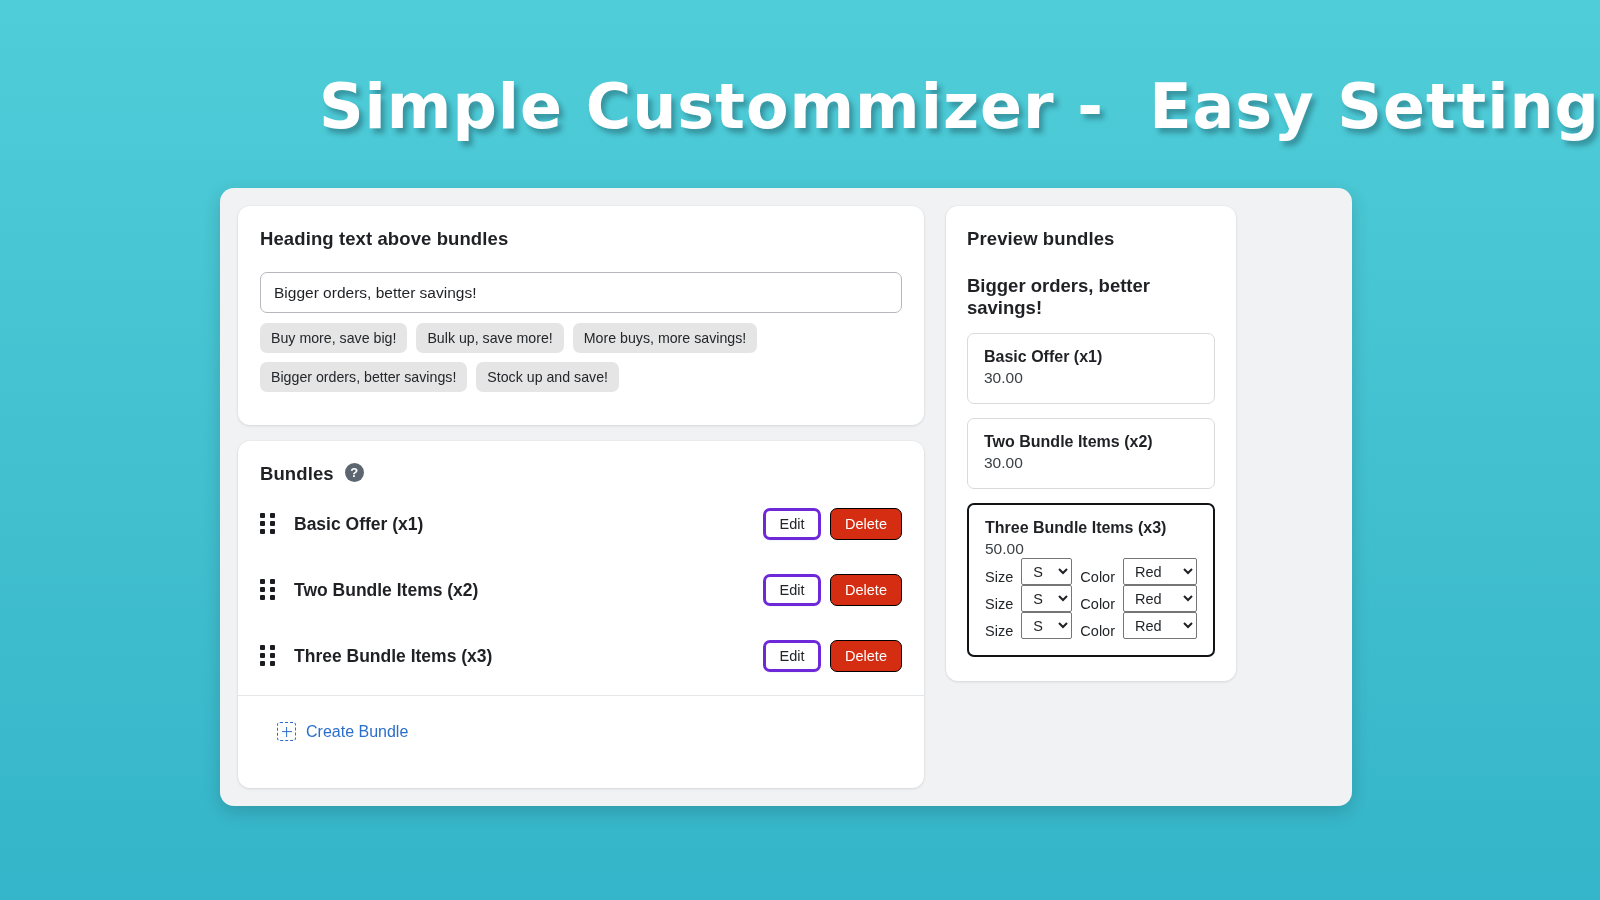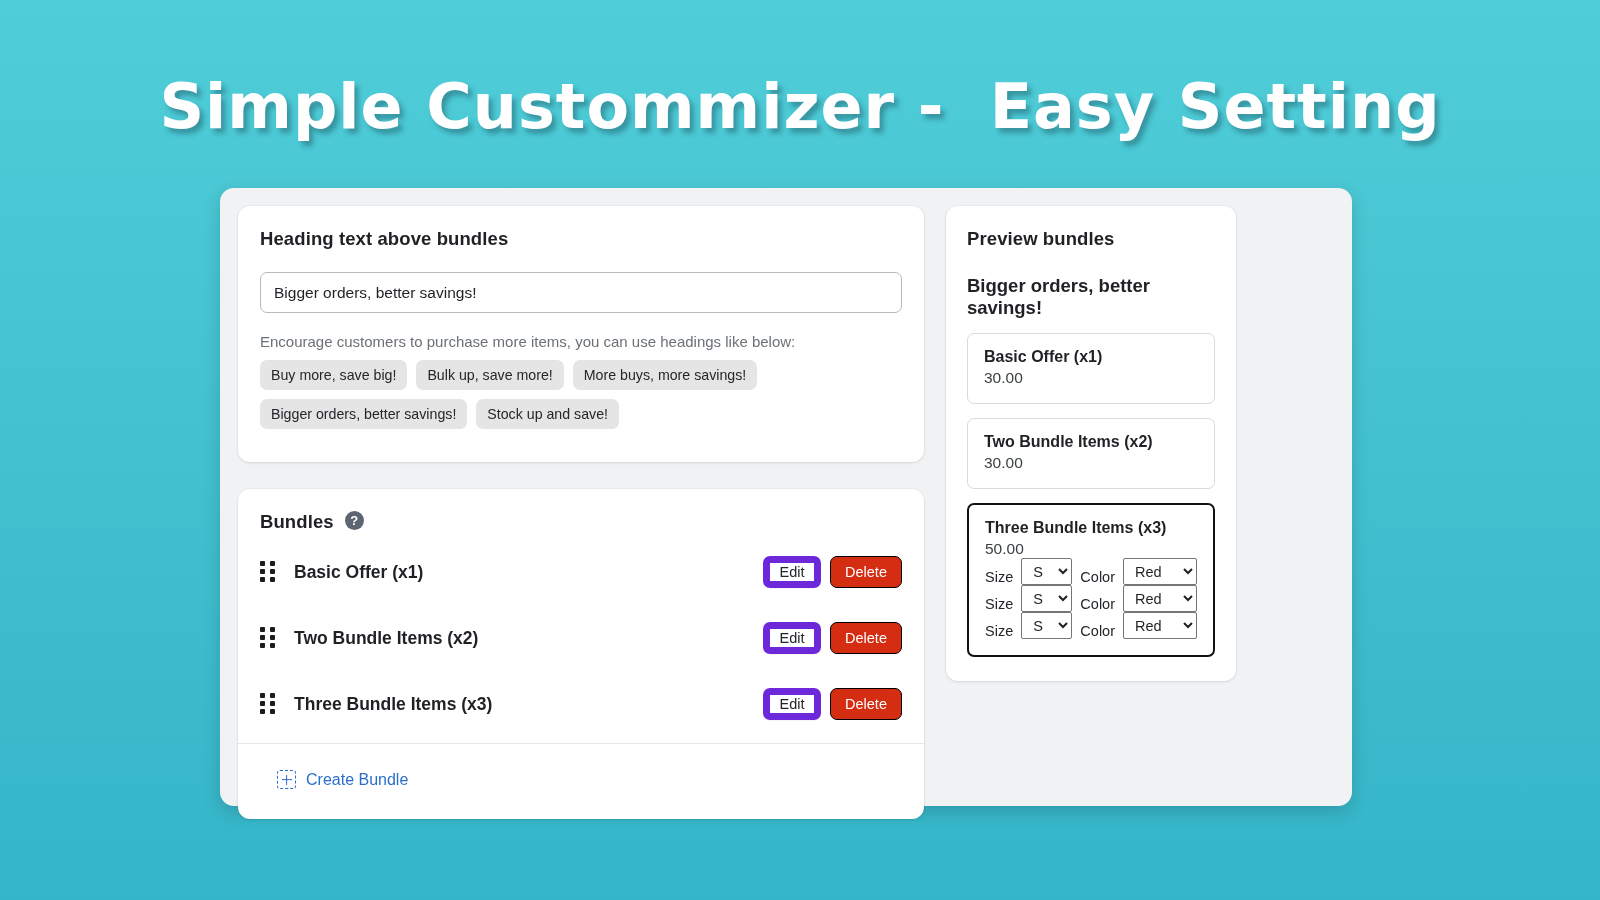--- a/index.html
+++ b/index.html
@@ -15,21 +15,21 @@
     background: linear-gradient(180deg, #4fcdd8 0%, #44c2d1 45%, #35b5c9 100%);
     position: relative;
   }
 
   
   .banner {
     position: absolute;
     top: 76px;
     left: 0;
     width: 100%;
-    text-align: center;
+    text-align: right;
   }
   .banner-title {
     display: inline-block;
     font-family: "DejaVu Sans", sans-serif;
     font-weight: bold;
     font-size: 62px;
     line-height: 1;
     letter-spacing: 1px;
     color: #ffffff;
     text-shadow: 4px 5px 5px rgba(20, 60, 70, 0.38);
@@ -44,21 +44,21 @@
     width: 1132px;
     height: 618px;
     background: #f1f2f4;
     border-radius: 14px;
     box-shadow: 0 6px 18px rgba(0,0,0,0.16);
     display: flex;
     padding: 18px;
     gap: 22px;
   }
 
-  .col-left  { width: 686px; display: flex; flex-direction: column; gap: 27px; }
+  .col-left  { width: 686px; display: flex; flex-direction: column; gap: 16px; }
   .col-right { width: 290px; }
 
   .card {
     background: #ffffff;
     border-radius: 12px;
     box-shadow: 0 1px 3px rgba(0,0,0,0.10), 0 0 0 1px rgba(0,0,0,0.02);
   }
 
   
   .heading-card { padding: 22px 22px 24px 22px; }
@@ -166,21 +166,21 @@
     font-size: 14.5px;
     border-radius: 7px;
     cursor: pointer;
     height: 32px;
     line-height: 1;
   }
   .btn-edit {
     width: 58px;
     background: #ffffff;
     color: #22262a;
-    border: 7px solid #6d28d9;
+    border: 3px solid #6d28d9;
     box-shadow: 0 1px 0 rgba(0,0,0,0.04);
     margin-right: 9px;
   }
   .btn-delete {
     width: 72px;
     background: #d42d12;
     color: #ffffff;
     border: 1px solid #000000;
     font-weight: normal;
   }
@@ -283,21 +283,20 @@
 
 <div class="app-shell">
 
   <div class="col-left">
 
     <div class="card heading-card">
       <div class="card-title">Heading text above bundles</div>
 
       <input class="heading-input" type="text" value="Bigger orders, better savings!" style="">
 
-      <div class="helper-text">Encourage customers to purchase more items, you can use headings like below:</div>
 
       <div class="chip-rows">
         <div class="chip-row">
           <button class="chip">Buy more, save big!</button>
           <button class="chip">Bulk up, save more!</button>
           <button class="chip">More buys, more savings!</button>
         </div>
         <div class="chip-row">
           <button class="chip">Bigger orders, better savings!</button>
           <button class="chip">Stock up and save!</button>

